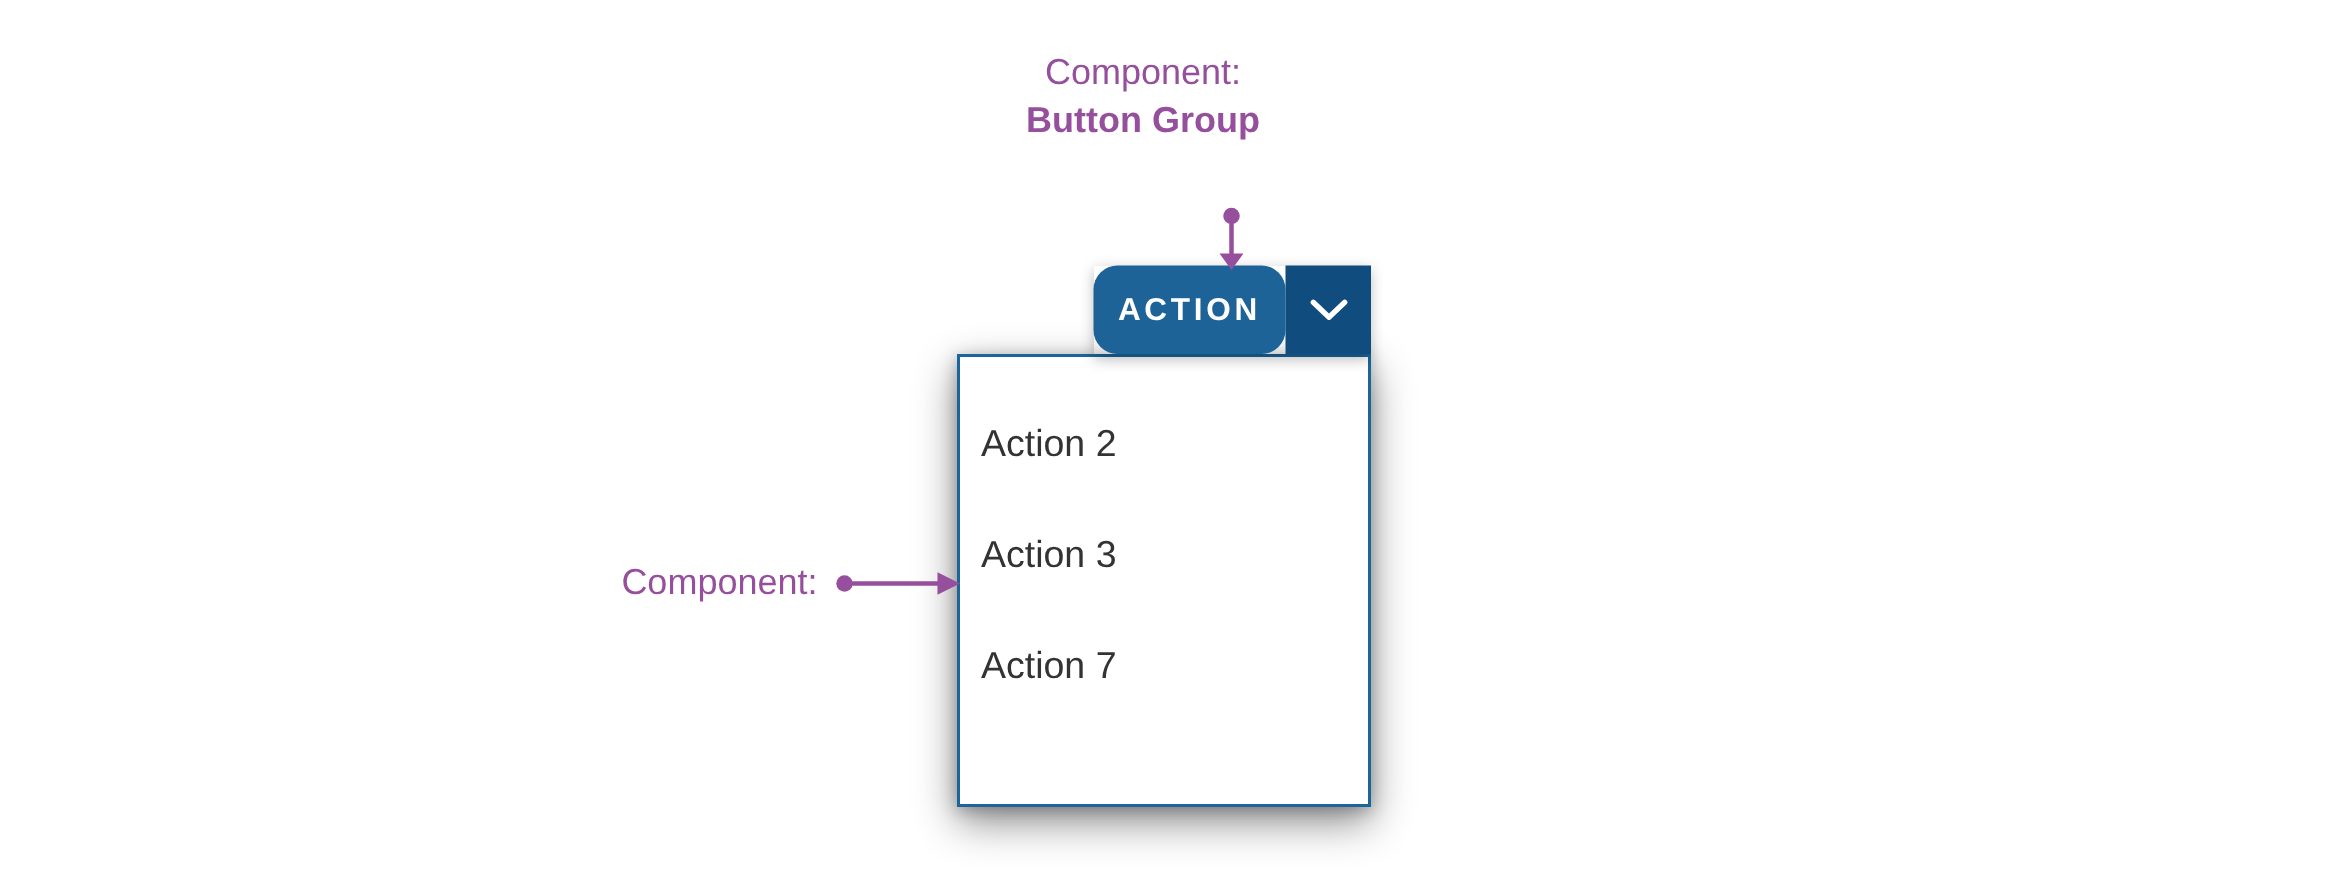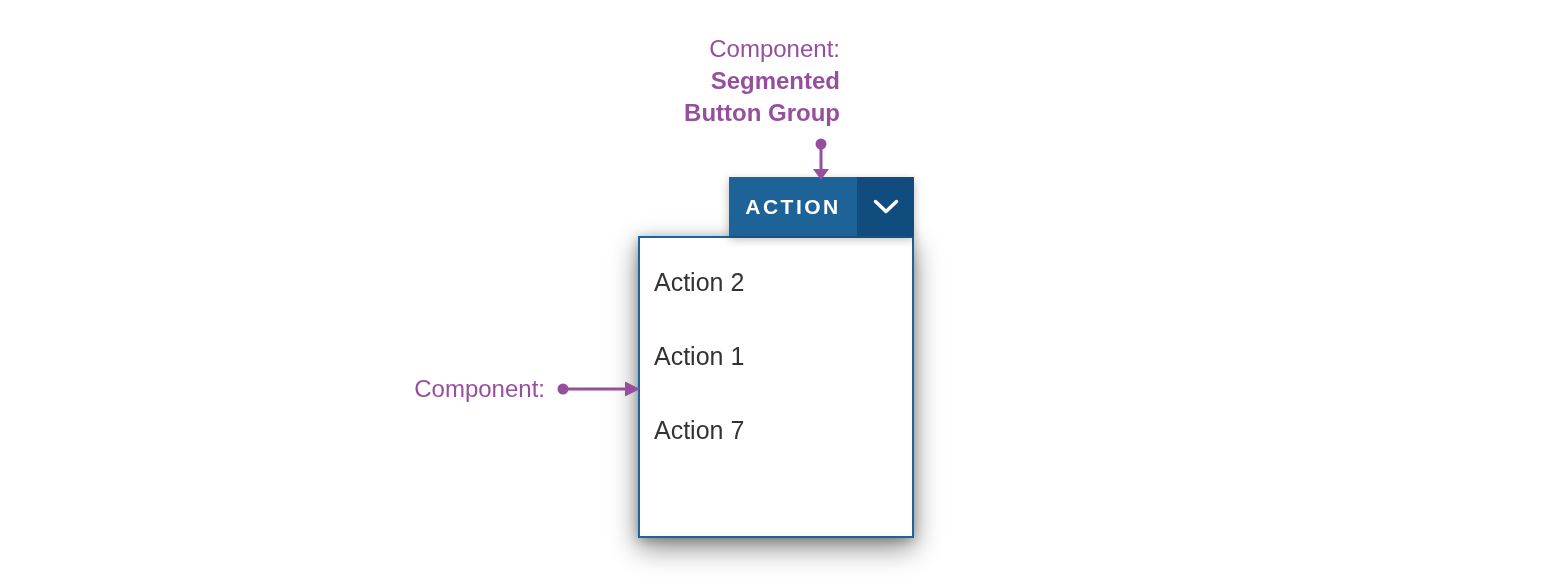--- a/index.html
+++ b/index.html
@@ -8,21 +8,21 @@
     width: 1560px;
     height: 586px;
     background: var(--page-background, #ffffff);
     overflow: hidden;
     font-family: "Liberation Sans", sans-serif;
   }
 
   
   .annotation {
     position: absolute;
-    text-align: right;
+    text-align: center;
     color: var(--annotation-purple, #964F9D);
     font-size: 24px;
     line-height: 32px;
     white-space: nowrap;
   }
   .annotation .ann-line { display: block; }
   .annotation .bold { font-weight: 700; }
   .annotation-top  { top: 33px;  right: 720px; }   
   .annotation-left { top: 373px; right: 1015px; }  
 
@@ -49,21 +49,21 @@
     position: absolute;
     left: 638px;
     top: 236px;
     width: 276px;
     height: 302px;
     box-sizing: border-box;
     background: var(--menu-background, #ffffff);
     border: 2px solid var(--menu-border-blue, #1B659C);
     box-shadow: 0 10px 26px rgba(0,0,0,0.45), 0 2px 10px rgba(0,0,0,0.25);
     z-index: 1;
-    padding-top: 7px;
+    padding-top: 21px;
   }
   .menu-item {
     height: 74px;
     display: flex;
     align-items: center;
     padding-left: 14px;
     font-size: 25px;
     color: var(--menu-text, #333333);
     cursor: pointer;
   }
@@ -87,20 +87,21 @@
     font-family: "Liberation Sans", sans-serif;
   }
   .seg-action {
     flex: 1 1 auto;
     width: 128px;
     background: var(--button-primary-blue, #1E6397);
     color: var(--button-text, #ffffff);
     font-size: 21px;
     font-weight: 700;
     letter-spacing: 2.5px;
+    border-radius: 16px;
   }
   .seg-toggle {
     width: 57px;
     background: var(--button-dark-blue, #114C7E);
     display: flex;
     align-items: center;
     justify-content: center;
   }
   .seg-toggle svg {
     stroke: var(--button-text, #ffffff);
@@ -110,21 +111,20 @@
     stroke-linejoin: round;
   }
 </style>
 </head>
 <body>
 
 <div class="canvas">
 
   <div class="annotation annotation-top">
     <span class="ann-line">Component:</span>
-    <span class="ann-line bold">Segmented</span>
     <span class="ann-line bold">Button Group</span>
   </div>
 
   <div class="annotation annotation-left">
     <span class="ann-line">Component:</span>
   </div>
 
   <svg class="connector-overlay" viewBox="0 0 1560 586" xmlns="http://www.w3.org/2000/svg">
     <g>
       <circle class="fill" cx="821" cy="144" r="5.5"></circle>
@@ -133,21 +133,21 @@
     </g>
     <g>
       <circle class="fill" cx="563" cy="389" r="5.5"></circle>
       <line class="stroke" x1="568" y1="389" x2="626" y2="389"></line>
       <polygon class="fill" points="625,381.5 625,396.5 640,389"></polygon>
     </g>
   </svg>
 
   <div class="menu" role="menu">
     <div class="menu-item" role="menuitem">Action 2</div>
-    <div class="menu-item" role="menuitem">Action 1</div>
+    <div class="menu-item" role="menuitem">Action 3</div>
     <div class="menu-item" role="menuitem">Action 7</div>
   </div>
 
   <div class="segmented-button">
     <button class="seg-action">ACTION</button>
     <button class="seg-toggle">
       <svg width="26" height="16" viewBox="0 0 26 16" xmlns="http://www.w3.org/2000/svg">
         <polyline points="2.5,2.5 13,12.5 23.5,2.5"></polyline>
       </svg>
     </button>

